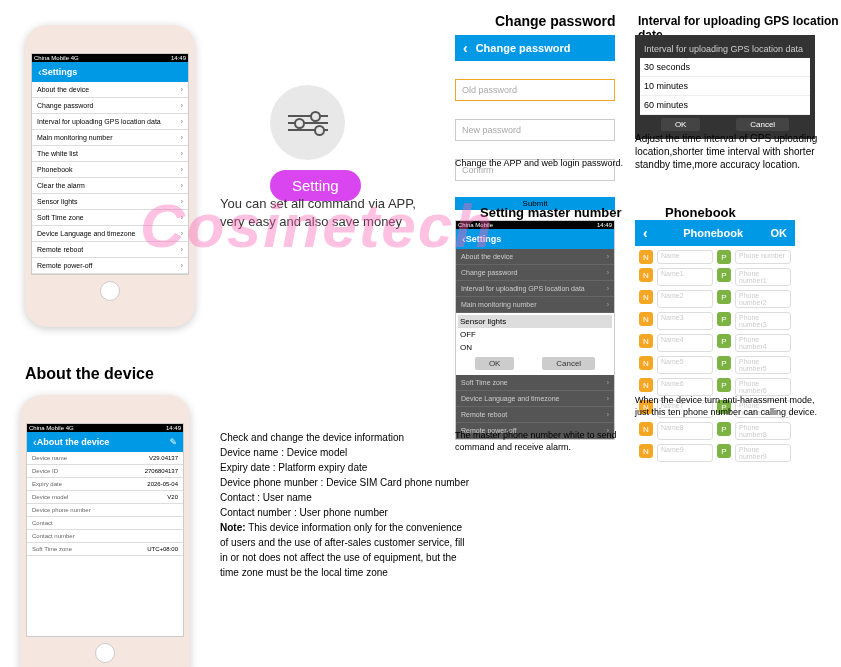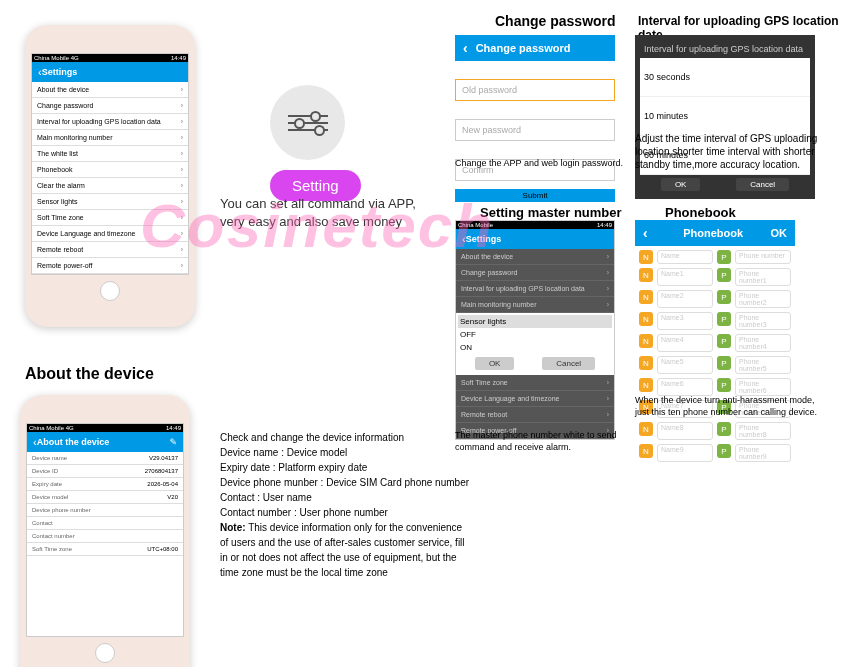--- a/index.html
+++ b/index.html
@@ -23,26 +23,26 @@
 .setting-icon .s1::after{left:22px}
 .setting-icon .s2::after{left:6px}
 .setting-icon .s3::after{left:26px}
 .setting-btn{background:#d946ef;color:#fff;border-radius:18px;padding:7px 22px;font-size:15px;text-align:center;margin-top:10px}
 .desc-text{font-size:13px;color:#333;line-height:1.4}
 .panel{position:absolute}
 .cp-panel{top:35px;left:455px;width:160px}
 .cp-header{background:#0099e5;color:#fff;padding:5px 8px;font-size:11px;font-weight:bold;display:flex;align-items:center}
 .cp-header .back{margin-right:8px;font-size:14px}
 .cp-input{border:1px solid #ccc;padding:5px 6px;font-size:9px;color:#aaa;margin-top:18px;background:#fff}
-.cp-submit{background:#0099e5;color:#000;font-size:8px;text-align:center;padding:2px;margin-top:8px}
+.cp-submit{background:#0099e5;color:#000;font-size:8px;text-align:center;padding:2px;margin-top:16px}
 .interval-panel{top:35px;left:635px;width:180px}
 .interval-box{background:#333;padding:5px}
 .interval-title{color:#ccc;font-size:9px;padding:4px}
 .interval-opts{background:#fff}
-.interval-opt{font-size:9px;padding:14px 4px;border-bottom:1px solid #eee}
+.interval-opt{font-size:9px;padding:4px 4px;border-bottom:1px solid #eee}
 .interval-btns{display:flex;justify-content:space-around;padding:3px}
 .interval-btn{background:#444;color:#fff;font-size:8px;padding:2px 14px;border-radius:2px}
 .master-panel{top:220px;left:455px;width:160px}
 .pb-panel{top:220px;left:635px;width:160px}
 .pb-row{display:flex;padding:2px;gap:4px}
 .pb-badge{width:14px;height:14px;border-radius:3px;display:flex;align-items:center;justify-content:center;font-size:8px;color:#fff}
 .pb-input{flex:1;border:1px solid #ddd;border-radius:3px;font-size:7px;padding:1px 3px;color:#ccc}
 .pb-o{background:#f5a623}
 .pb-g{background:#7cb342}
 .about-phone{top:395px;left:20px}

